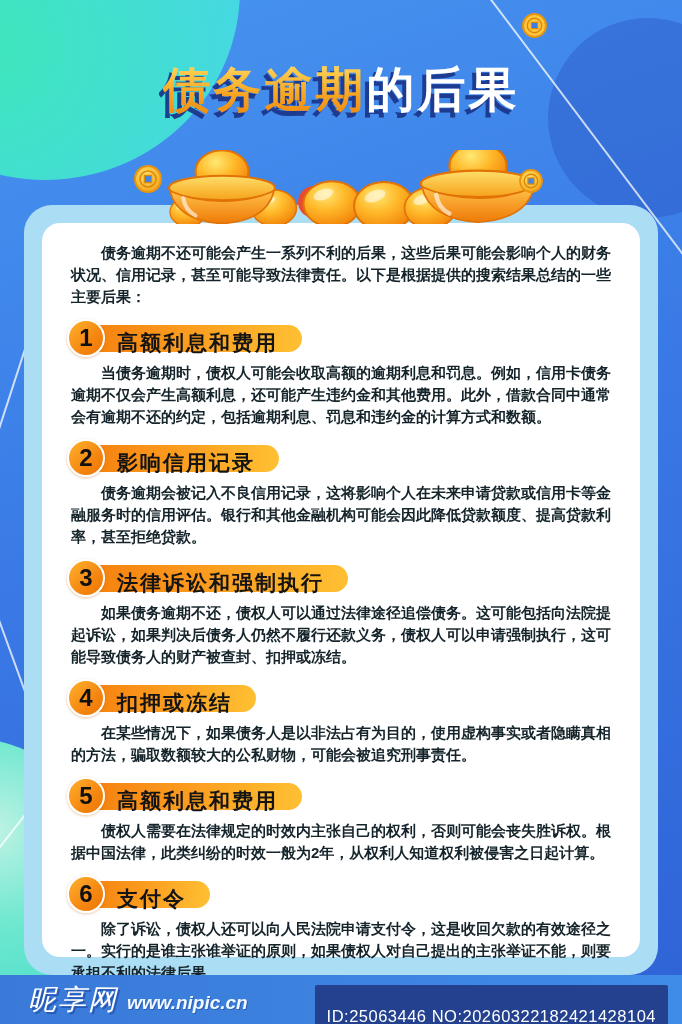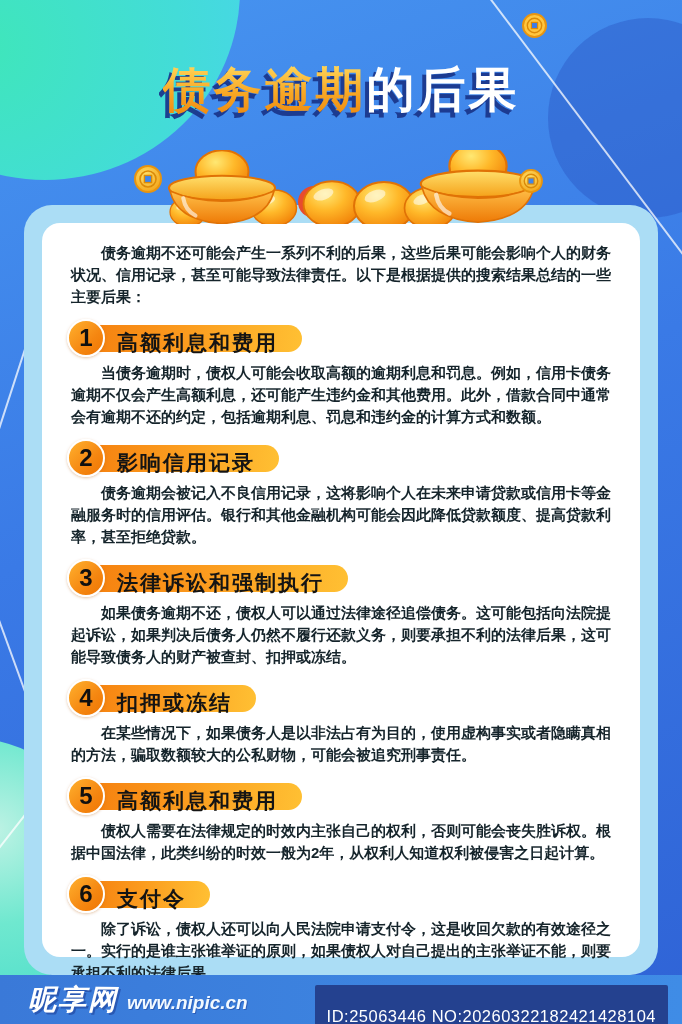--- a/index.html
+++ b/index.html
@@ -70,21 +70,21 @@
   }
   .sec-body{margin:0;}
 
   
   .footer{
     position:absolute;left:0;top:975px;width:682px;height:49px;z-index:5;
     background:linear-gradient(90deg,#3a79d8 0%,#3f8ce6 100%);
   }
   .logo-wrap{position:absolute;left:28px;top:6px;display:flex;align-items:baseline;}
   .logo-name{
-    font-size:28px;font-weight:700;font-style:italic;color:#ffffff;letter-spacing:2px;
+    font-size:28px;font-weight:400;font-style:italic;color:#ffffff;letter-spacing:2px;
     text-shadow:2px 2px 0 rgba(28,60,150,0.55);
   }
   .logo-url{
     margin-left:9px;font-size:19px;font-weight:700;font-style:italic;color:#f2f9ff;
     text-shadow:1px 1px 0 rgba(28,60,150,0.5);
   }
   .id-badge{
     position:absolute;right:14px;top:10px;height:30px;line-height:30px;
     background:#24418f;padding:16px 12px;border-radius:2px;
     color:#ffffff;font-size:16.5px;letter-spacing:0.5px;
@@ -176,21 +176,21 @@
     <div class="sec-header">
       <div class="badge">2</div>
       <div class="pill">影响信用记录</div>
     </div>
     <p class="sec-body">债务逾期会被记入不良信用记录，这将影响个人在未来申请贷款或信用卡等金融服务时的信用评估。银行和其他金融机构可能会因此降低贷款额度、提高贷款利率，甚至拒绝贷款。</p>
 
     <div class="sec-header">
       <div class="badge">3</div>
       <div class="pill">法律诉讼和强制执行</div>
     </div>
-    <p class="sec-body">如果债务逾期不还，债权人可以通过法律途径追偿债务。这可能包括向法院提起诉讼，如果判决后债务人仍然不履行还款义务，则要承担不利的法律后果，这可能导致债务人的财产被查封、扣押或冻结。</p>
+    <p class="sec-body">如果债务逾期不还，债权人可以通过法律途径追偿债务。这可能包括向法院提起诉讼，如果判决后债务人仍然不履行还款义务，债权人可以申请强制执行，这可能导致债务人的财产被查封、扣押或冻结。</p>
 
     <div class="sec-header">
       <div class="badge">4</div>
       <div class="pill">扣押或冻结</div>
     </div>
     <p class="sec-body">在某些情况下，如果债务人是以非法占有为目的，使用虚构事实或者隐瞒真相的方法，骗取数额较大的公私财物，可能会被追究刑事责任。</p>
 
     <div class="sec-header">
       <div class="badge">5</div>
       <div class="pill">高额利息和费用</div>

